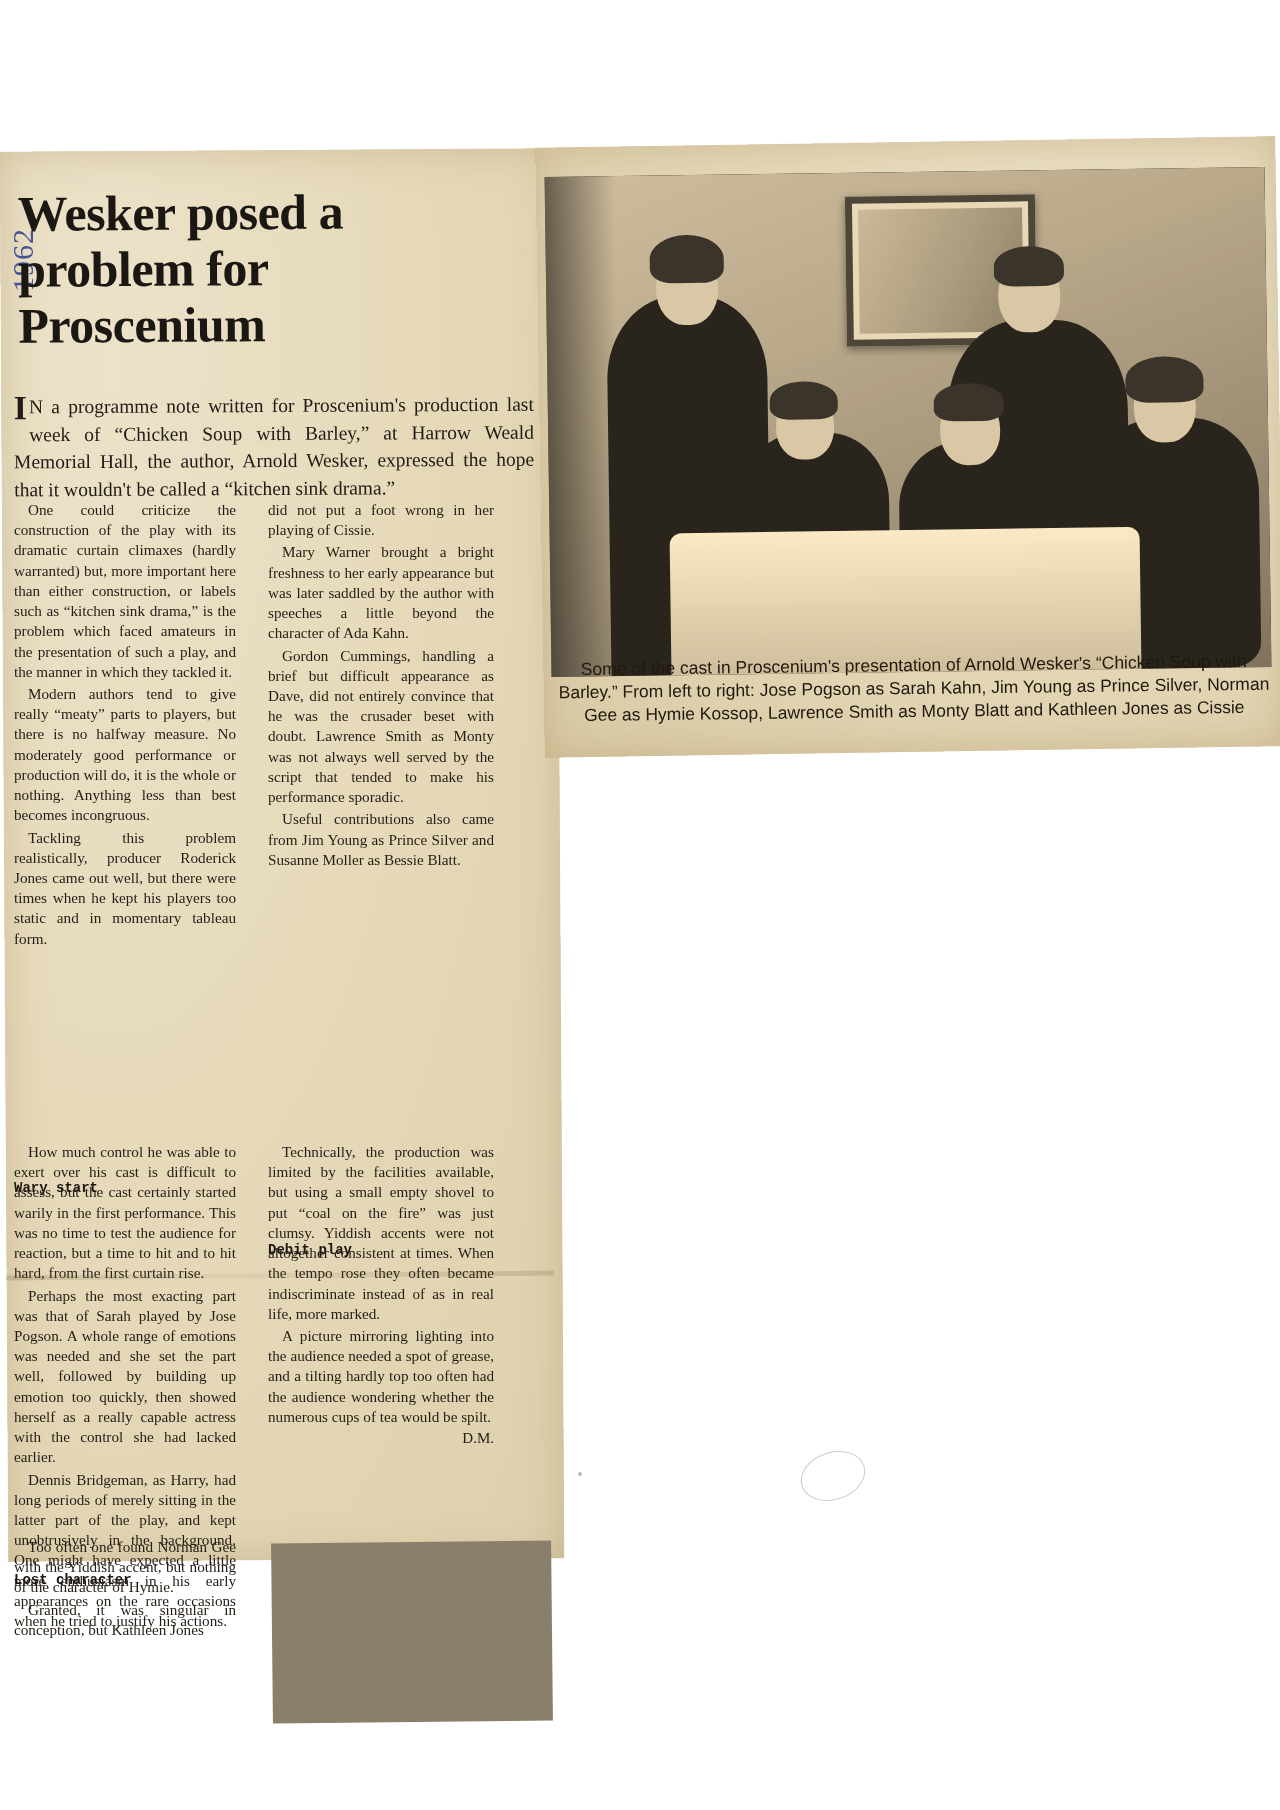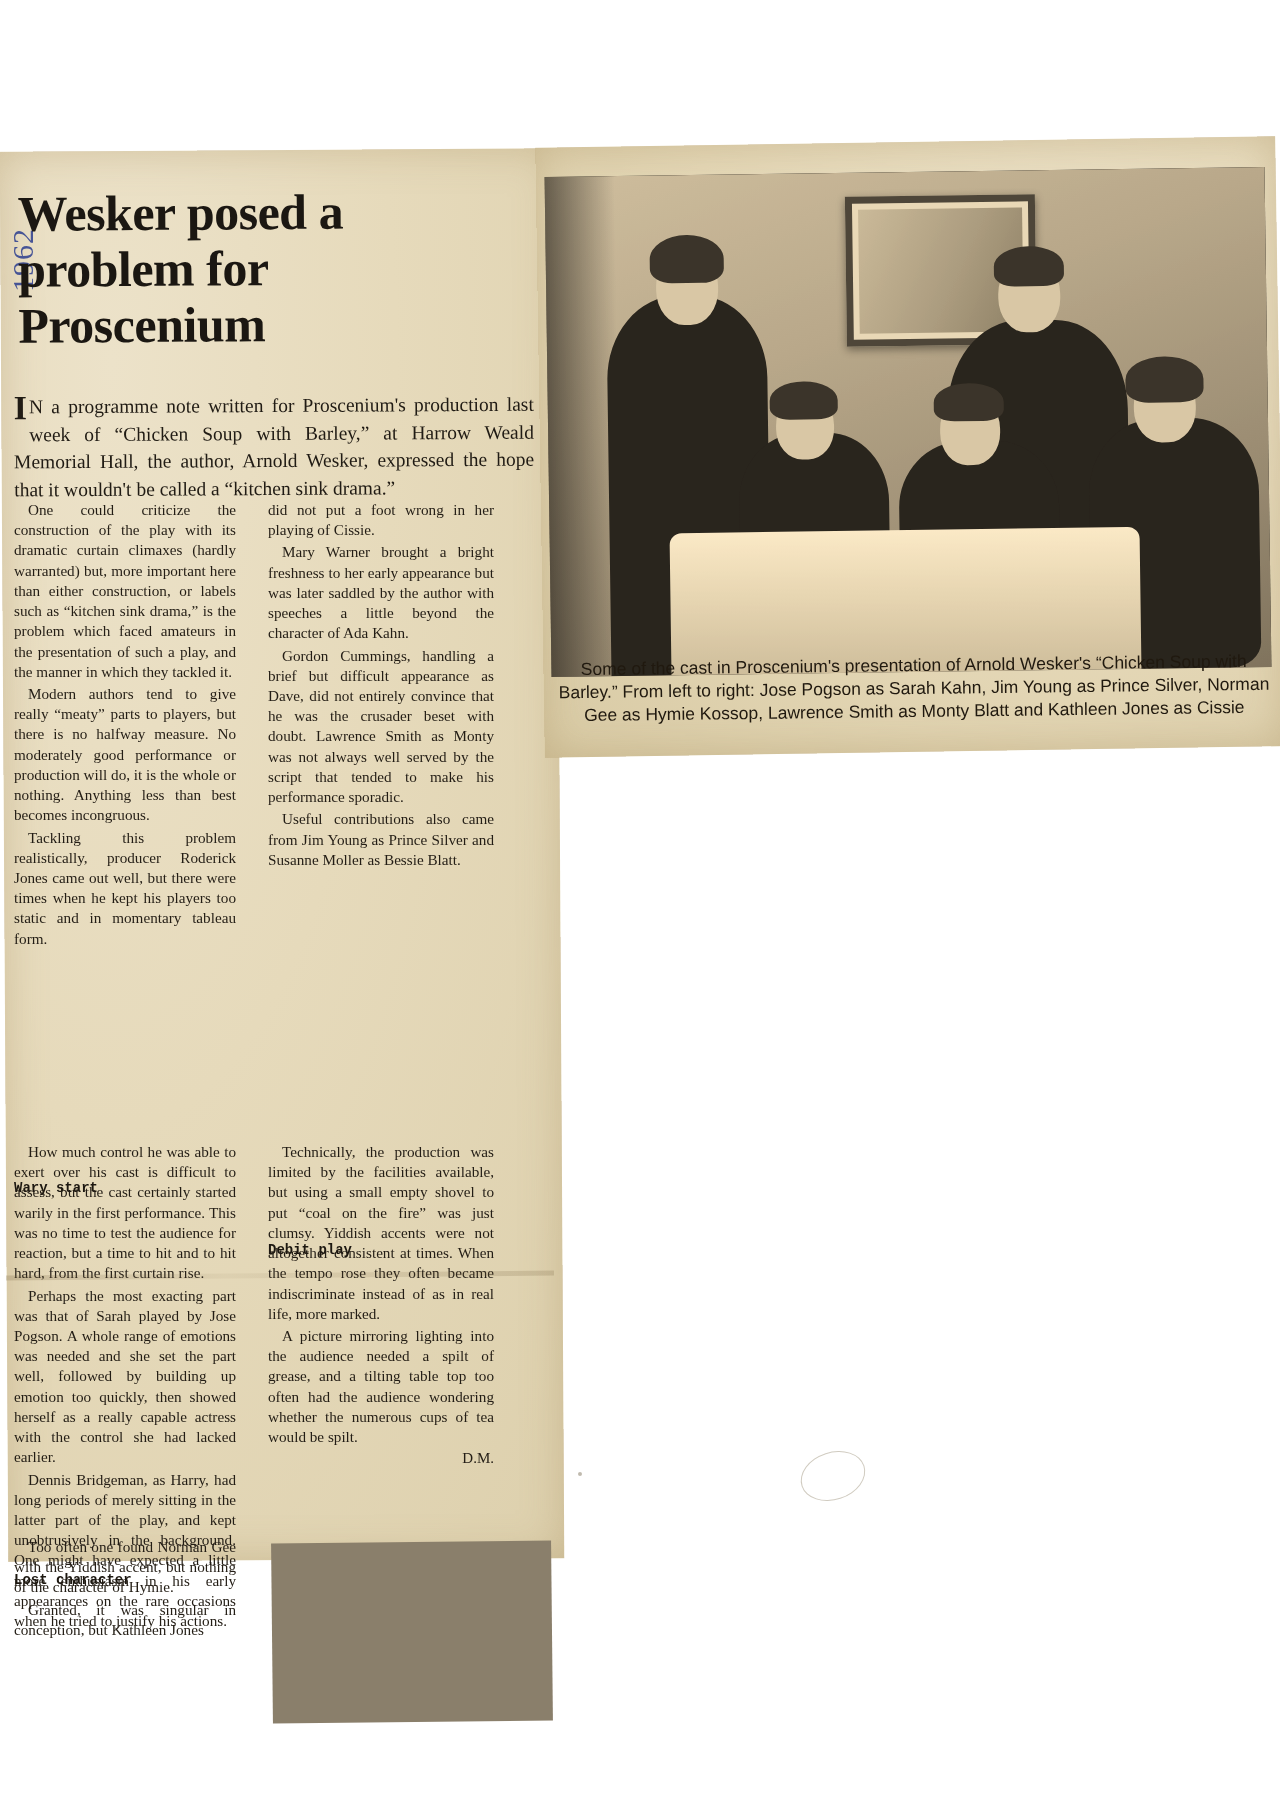--- a/index.html
+++ b/index.html
@@ -305,21 +305,21 @@
     <p class="noindent">did not put a foot wrong in her playing of Cissie.</p>
     <p>Mary Warner brought a bright freshness to her early appearance but was later saddled by the author with speeches a little beyond the character of Ada Kahn.</p>
     <p>Gordon Cummings, handling a brief but difficult appearance as Dave, did not entirely convince that he was the crusader beset with doubt. Lawrence Smith as Monty was not always well served by the script that tended to make his performance sporadic.</p>
     <p>Useful contributions also came from Jim Young as Prince Silver and Susanne Moller as Bessie Blatt.</p>
   </div>
 
   <div class="subhead" id="sub-debit">Debit play</div>
 
   <div class="bodycol" id="col-right-bot">
     <p>Technically, the production was limited by the facilities available, but using a small empty shovel to put “coal on the fire” was just clumsy. Yiddish accents were not altogether consistent at times. When the tempo rose they often became indiscriminate instead of as in real life, more marked.</p>
-    <p>A picture mirroring lighting into the audience needed a spilt of grease, and a tilting table top too often had the audience wondering whether the numerous cups of tea would be spilt.</p>
+    <p>A picture mirroring lighting into the audience needed a spot of grease, and a tilting hardly top too often had the audience wondering whether the numerous cups of tea would be spilt.</p>
     <div class="initials">D.M.</div>
   </div>
 
   <div id="tear-line"></div>
 
   <div id="photo-wrap">
     <div id="photo">
       <div class="ph-wall"></div>
       <div class="ph-frame"></div>
       <div class="ph-dark-left"></div>

